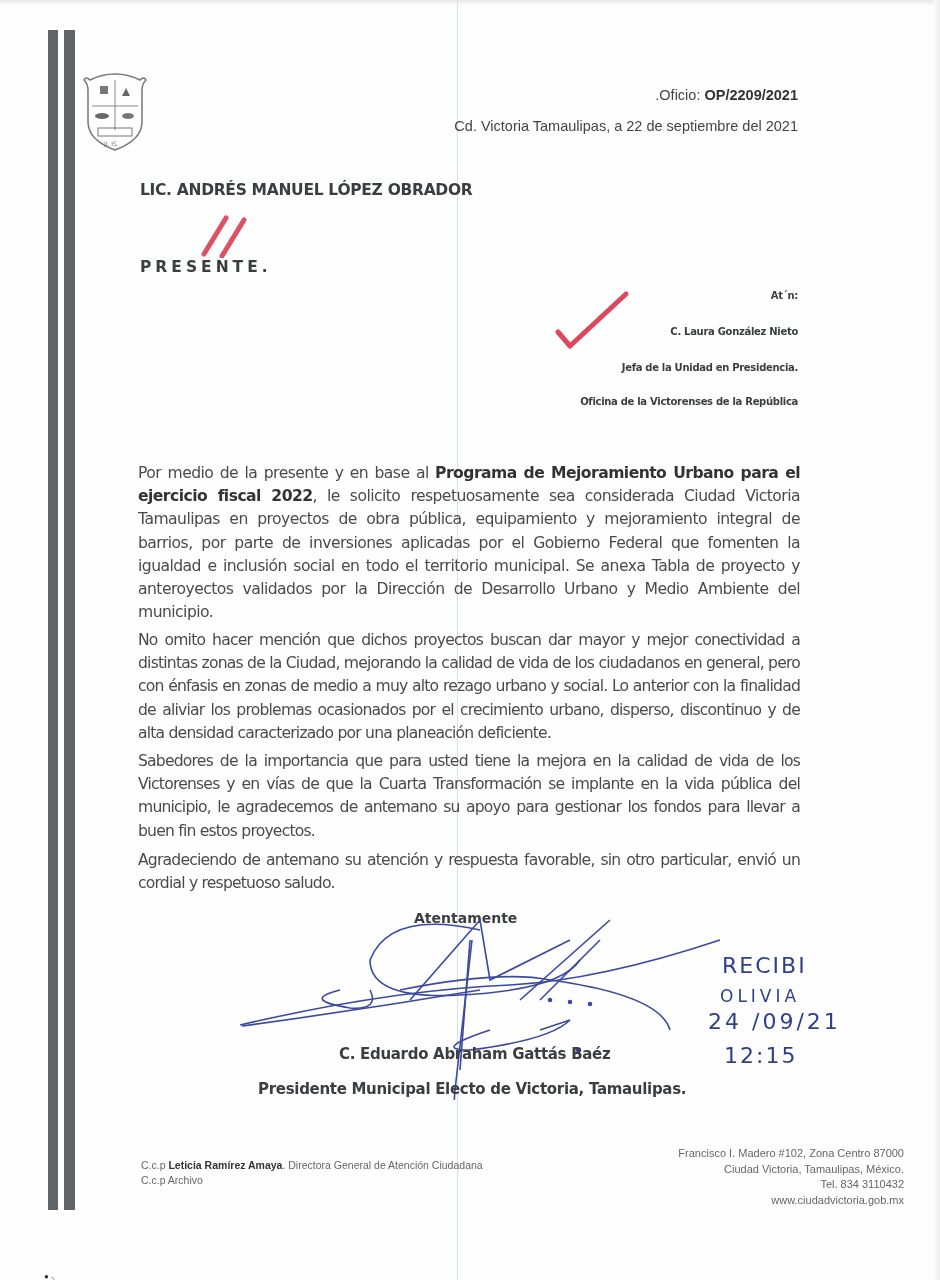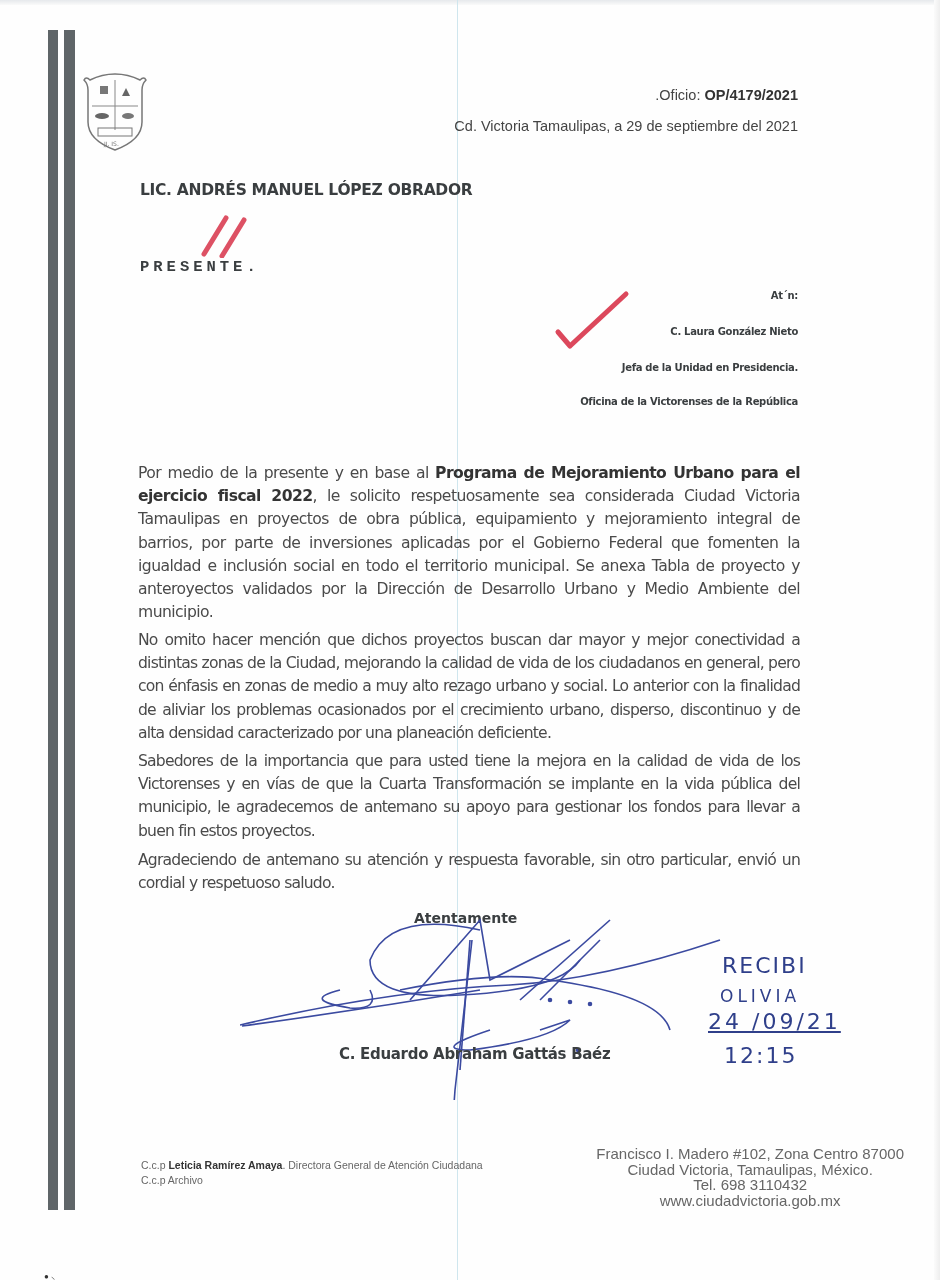--- a/index.html
+++ b/index.html
@@ -10,38 +10,38 @@
   .bar { position:absolute; top:30px; height:1180px; background:#5f6568; }
   .bar1 { left:48px; width:10px; }
   .bar2 { left:64px; width:11px; }
   .fold { position:absolute; left:457px; top:0; width:1px; height:1280px; background:#cfe6ee; }
   .crest { position:absolute; left:82px; top:72px; width:66px; height:82px; }
   .header-right { position:absolute; right:142px; text-align:right; font-size:14.5px; color:#444; }
   .oficio { top:87px; }
   .oficio b { color:#333; }
   .fecha { top:118px; }
   .addr { position:absolute; left:140px; font-weight:bold; font-size:15.5px; color:#3a3e40; font-family:"DejaVu Sans", sans-serif; letter-spacing:-0.3px; }
-  .a1 { top:181px; } .a2 { top:223px; } .a3 { top:258px; letter-spacing:4px;font-family:Liberation Mono, monospace; }
+  .a1 { top:181px; } .a2 { top:223px; } .a3 { top:258px; letter-spacing:4px; }
   .atn { position:absolute; right:142px; text-align:right; font-weight:bold; font-size:10px; color:#3a3e40; font-family:"DejaVu Sans", sans-serif; letter-spacing:-0.3px; }
   .t1 { top:290px; } .t2 { top:326px; } .t3 { top:362px; } .t4 { top:396px; }
   .para { position:absolute; left:138px; width:662px; font-size:15.6px; line-height:23.2px; color:#4a4a4a; text-align:justify; font-family:"DejaVu Sans", sans-serif; letter-spacing:-0.55px; }
   .p1 { top:462px; }
   .p2 { top:629px; letter-spacing:-0.8px; }
   .p3 { top:750px; letter-spacing:-0.8px; }
   .p4 { top:849px; letter-spacing:-0.8px; }
   .para b { color:#333; }
   .closing { position:absolute; left:414px; top:910px; font-weight:bold; font-size:14px; color:#3a3e40; font-family:"DejaVu Sans", sans-serif; }
   .signer { position:absolute; left:339px; top:1045px; font-weight:bold; font-size:15px; color:#3a3e40; font-family:"DejaVu Sans", sans-serif; letter-spacing:-0.3px; }
   .signer-title { position:absolute; left:258px; top:1080px; font-weight:bold; font-size:15px; color:#3a3e40; font-family:"DejaVu Sans", sans-serif; letter-spacing:-0.3px; }
   .sig { position:absolute; left:240px; top:900px; width:500px; height:200px; }
   .stamp { position:absolute; left:700px; top:945px; width:180px; height:140px; font-family:"DejaVu Sans", sans-serif; color:#2f3f8a; font-size:22px; line-height:30px; }
   .stamp div { position:absolute; white-space:nowrap; }
   .ccp { position:absolute; left:141px; top:1158px; font-size:10.5px; line-height:14.5px; color:#666; }
   .ccp b { color:#333; }
-  .footer-addr { position:absolute; right:36px; top:1146px; text-align:center; font-size:15px; line-height:15.5px; color:#666; }
+  .footer-addr { position:absolute; right:36px; top:1146px; text-align:right; font-size:11px; line-height:15.5px; color:#666; }
   .marks { position:absolute; left:44px; top:1270px; font-size:8px; color:#333; }
   .redmark { position:absolute; }
 </style>
 </head>
 <body>
 
 <div class="page">
   <div class="top-shade"></div>
   <div class="right-shade"></div>
   <div class="bar bar1"></div>
@@ -53,22 +53,22 @@
     <line x1="33" y1="8" x2="33" y2="58" stroke="#888" stroke-width="1"></line>
     <line x1="10" y1="34" x2="56" y2="34" stroke="#888" stroke-width="1"></line>
     <rect x="18" y="14" width="8" height="8" fill="#777"></rect>
     <path d="M40 24 l4 -8 l4 8 z" fill="#666"></path>
     <ellipse cx="20" cy="44" rx="7" ry="3" fill="#666"></ellipse>
     <ellipse cx="46" cy="44" rx="6" ry="3" fill="#777"></ellipse>
     <rect x="16" y="56" width="34" height="8" fill="none" stroke="#777"></rect>
     <text x="22" y="74" font-size="6" fill="#777" font-family="DejaVu Sans, sans-serif">JJ. IS.</text>
   </svg>
 
-  <div class="header-right oficio"><span>.Oficio: </span><b>OP/4179/2021</b></div>
-  <div class="header-right fecha">Cd. Victoria Tamaulipas, a 29 de septiembre del 2021</div>
+  <div class="header-right oficio"><span>.Oficio: </span><b>OP/2209/2021</b></div>
+  <div class="header-right fecha">Cd. Victoria Tamaulipas, a 22 de septiembre del 2021</div>
 
   <div class="addr a1">LIC. ANDRÉS MANUEL LÓPEZ OBRADOR</div>
   <div class="addr a3">PRESENTE.</div>
 
   <svg class="redmark" style="left:200px;top:214px;width:50px;height:44px;" viewBox="0 0 50 44">
     <path d="M4 40 L26 4" stroke="#d8344a" stroke-width="5" stroke-linecap="round" opacity="0.85"></path>
     <path d="M22 42 L44 6" stroke="#d8344a" stroke-width="5" stroke-linecap="round" opacity="0.85"></path>
   </svg>
 
   <div class="atn t1">At´n:</div>
@@ -101,32 +101,33 @@
     <path d="M250 130 Q190 150 230 150 Q310 140 330 120 L300 130"></path>
     <circle cx="310" cy="100" r="1.5" fill="#3b4aa0"></circle>
     <circle cx="330" cy="102" r="1.5" fill="#3b4aa0"></circle>
     <circle cx="350" cy="104" r="1.5" fill="#3b4aa0"></circle>
     <circle cx="338" cy="150" r="1.5" fill="#3b4aa0"></circle>
   </svg>
 
   <div class="stamp">
     <div style="left:22px;top:6px;letter-spacing:2px;">RECIBI</div>
     <div style="left:20px;top:36px;font-size:17px;letter-spacing:4px;">OLIVIA</div>
-    <div style="left:8px;top:62px;letter-spacing:3px;text-decoration:underline;">24 /09/21</div>
+    <div style="left:8px;top:62px;letter-spacing:3px;">24 /09/21</div>
     <div style="left:24px;top:96px;letter-spacing:2px;">12:15</div>
   </div>
 
   <div class="signer">C. Eduardo Abraham Gattás Baéz</div>
+  <div class="signer-title">Presidente Municipal Electo de  Victoria, Tamaulipas.</div>
 
   <div class="ccp">
     <div><span>C.c.p </span><b>Leticia Ramírez Amaya</b><span>. Directora General de Atención Ciudadana</span></div>
     <div>C.c.p Archivo</div>
   </div>
 
   <div class="footer-addr">
     <div>Francisco I. Madero #102, Zona Centro 87000</div>
     <div>Ciudad Victoria, Tamaulipas, México.</div>
-    <div>Tel. 698 3110432</div>
+    <div>Tel. 834 3110432</div>
     <div>www.ciudadvictoria.gob.mx</div>
   </div>
 
   <div class="marks">● ⸜</div>
 </div>
 
 </body></html>

